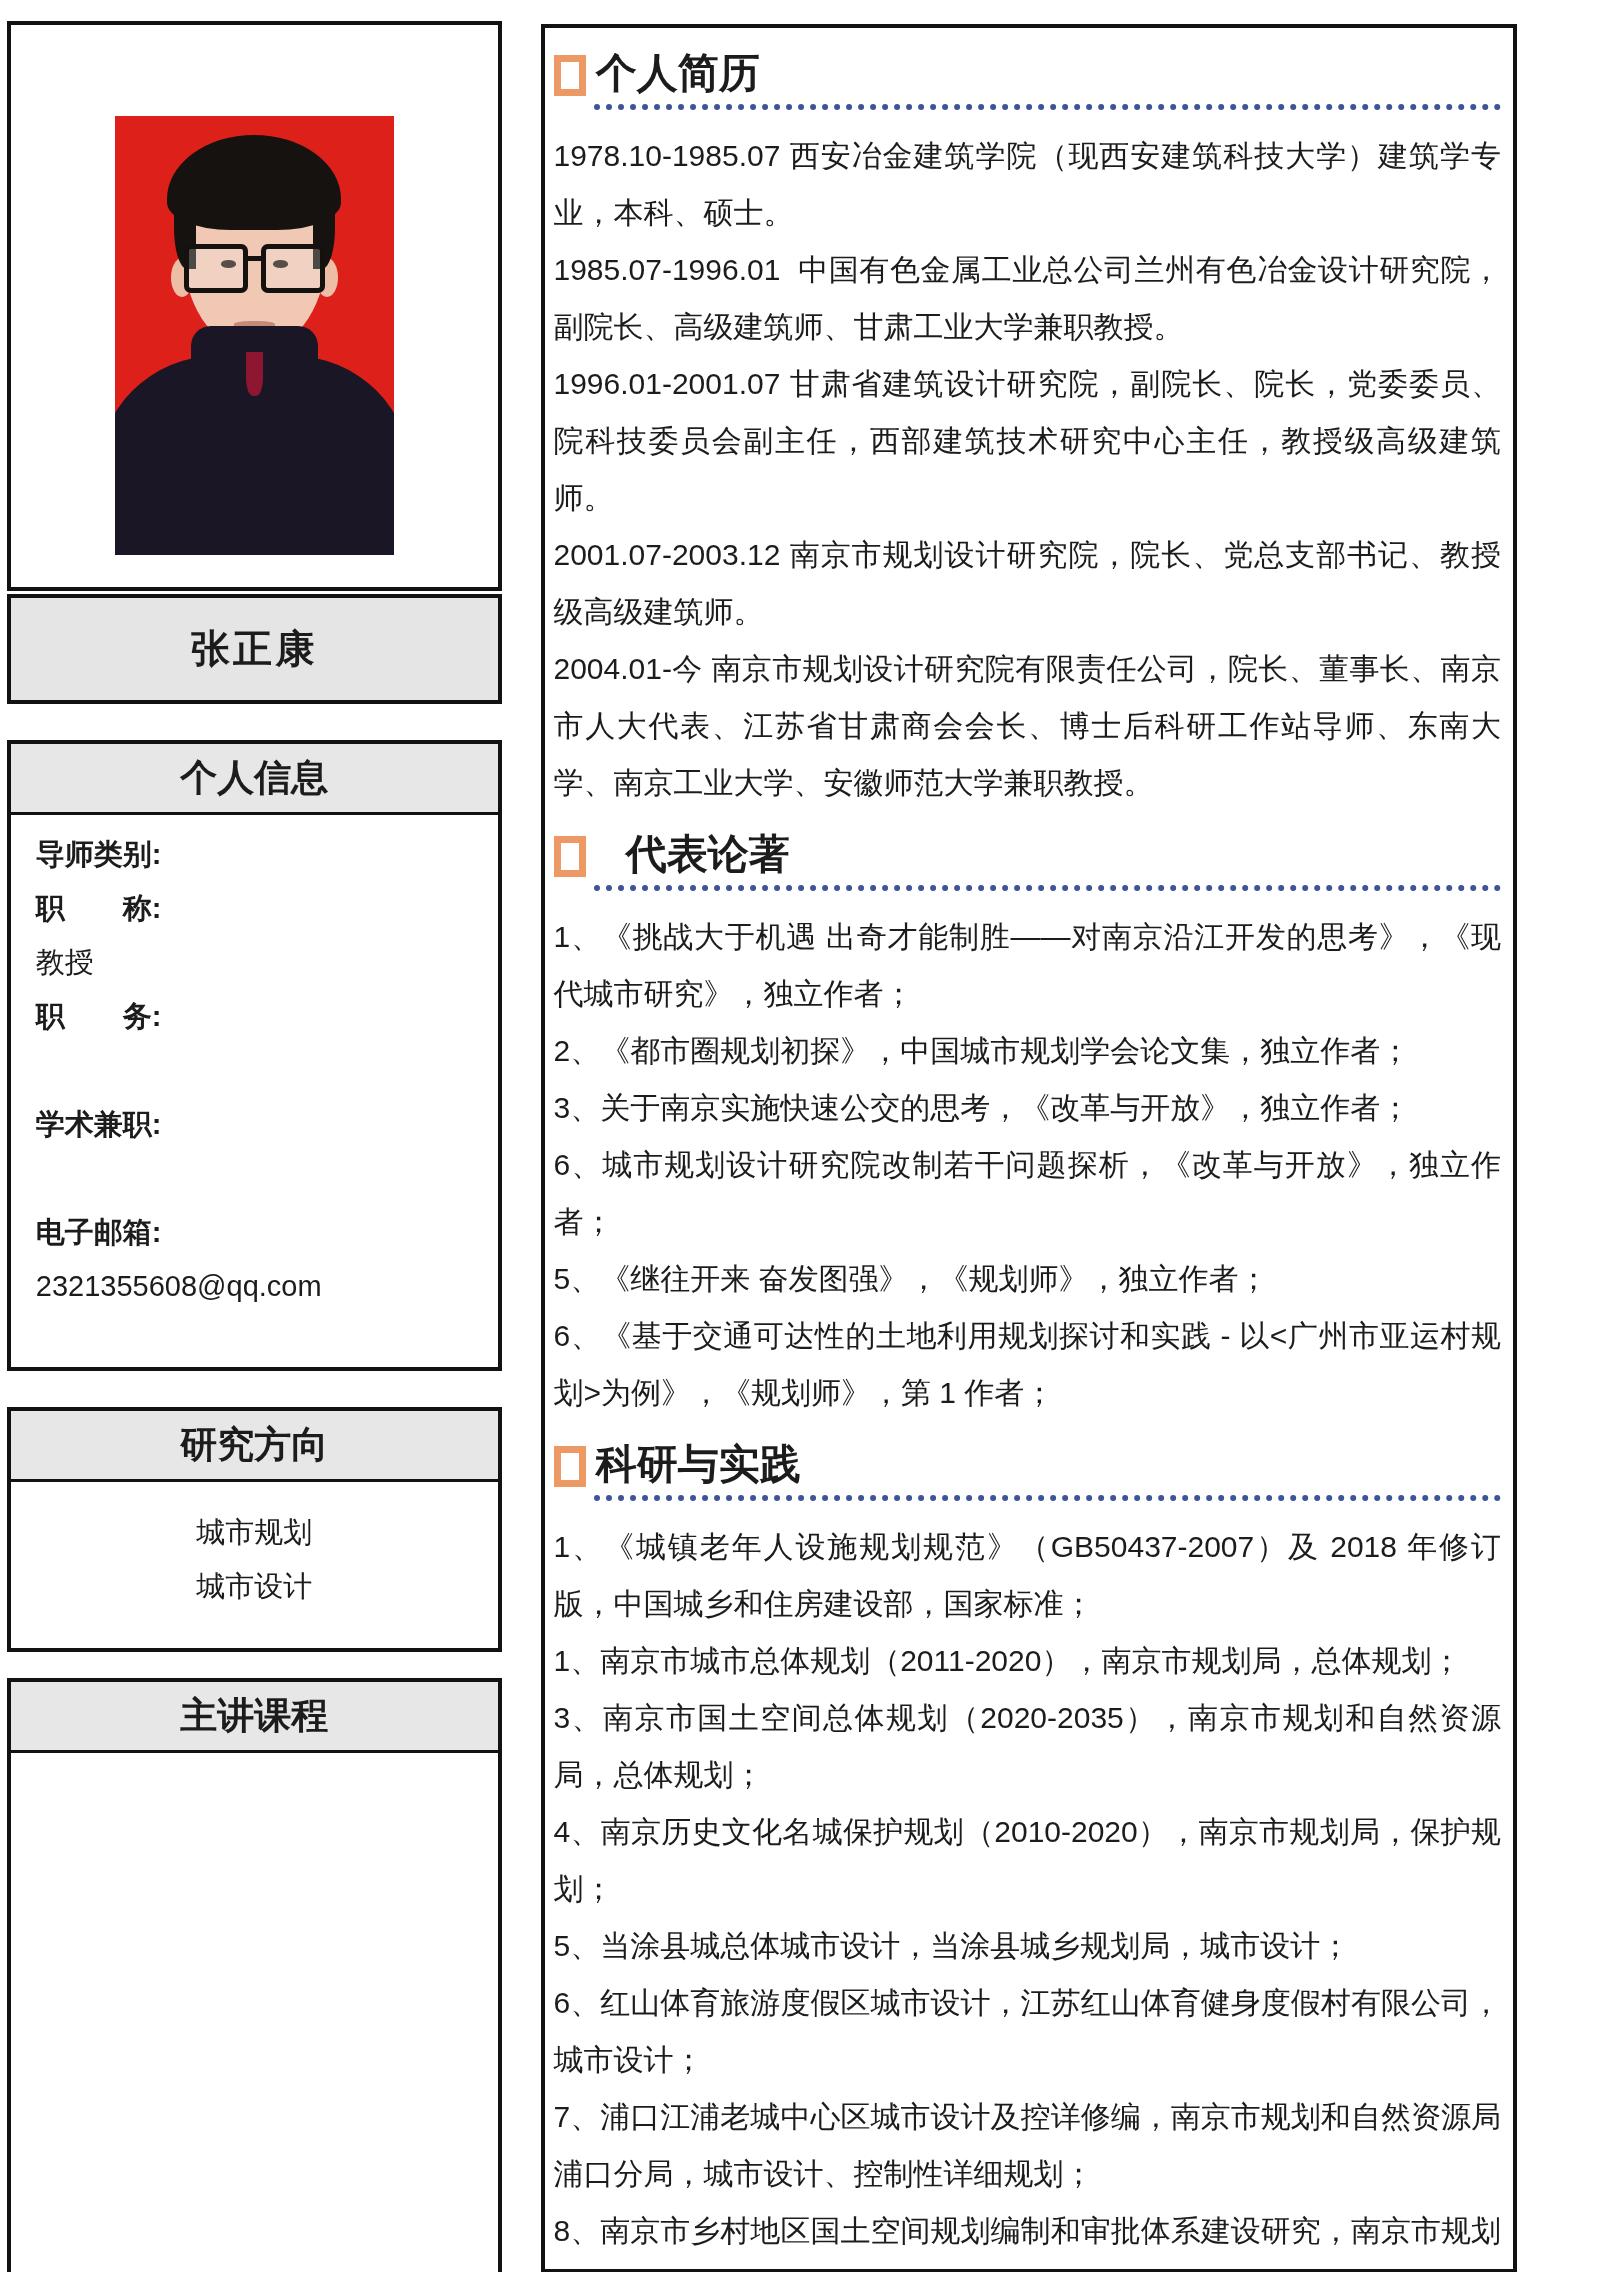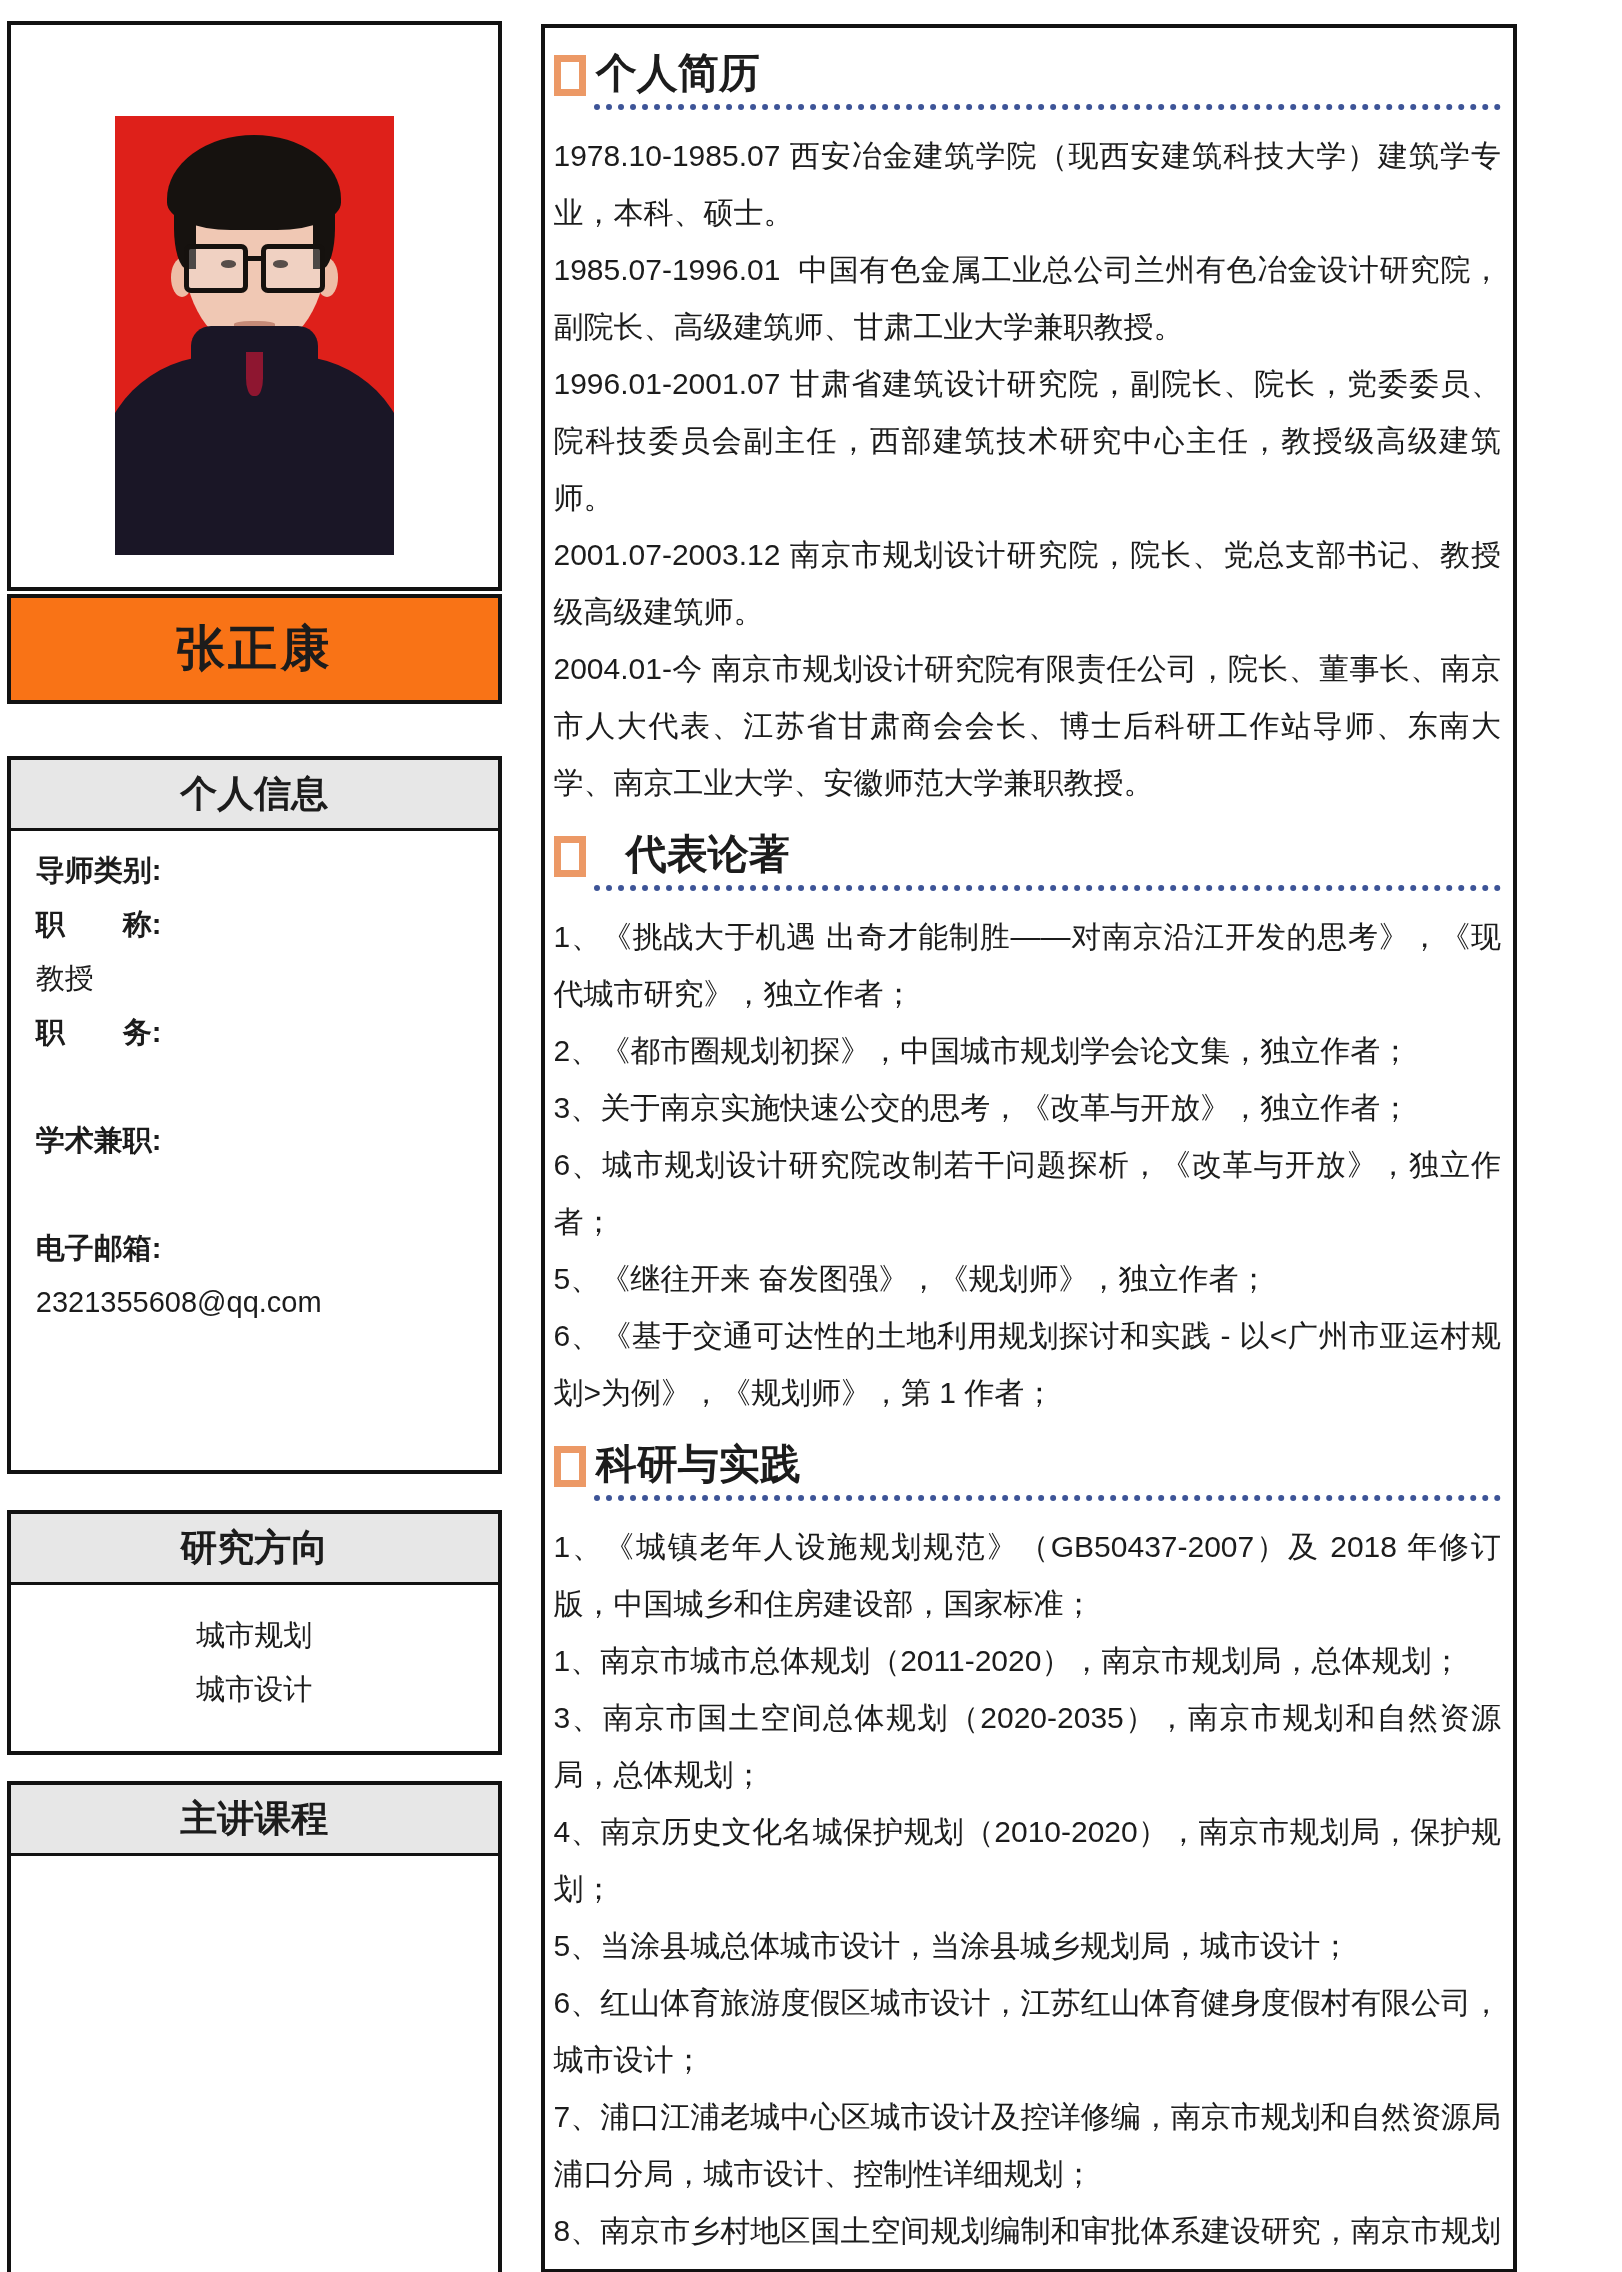--- a/index.html
+++ b/index.html
@@ -6,23 +6,23 @@
   body{
     width:1623px;height:2273px;overflow:hidden;background:#ffffff;
     font-family:"Liberation Sans","DejaVu Sans",sans-serif;color:#1c1c1c;
   }
   #canvas{position:relative;width:1623px;height:2273px;background:#fff;overflow:hidden;}
 
   
   .left-col{position:absolute;left:6.8px;top:21px;width:495px;display:flex;flex-direction:column;}
   .card{border:4.2px solid #121212;background:#fff;box-sizing:border-box;}
   .photo-card{height:570px;position:relative;}
-  .name-strip{height:110px;margin-top:3.4px;background:#f97316;display:flex;align-items:center;justify-content:center;
-              font-size:49px;font-weight:bold;letter-spacing:3.4px;}
-  .info-card{margin-top:52px;height:718px;}
+  .name-strip{height:110px;margin-top:3.4px;background:#e5e5e5;display:flex;align-items:center;justify-content:center;
+              font-size:39px;font-weight:bold;letter-spacing:3.4px;}
+  .info-card{margin-top:36px;height:631px;}
   .card-header{height:68px;background:#e7e7e7;border-bottom:3.4px solid #121212;display:flex;align-items:center;justify-content:center;
                font-size:37px;font-weight:bold;}
   .info-body{padding:12px 25px 0 25px;font-size:29px;line-height:54px;}
   .info-line{min-height:54px;white-space:pre-wrap;}
   .info-label{font-weight:bold;}
   .research-card{margin-top:36px;height:245px;text-align:center;}
   .research-body{padding:24px 25px 0 25px;font-size:29px;line-height:52px;}
   .courses-card{margin-top:26px;height:617px;}
   .courses-body{padding:17px 25px;}
 

